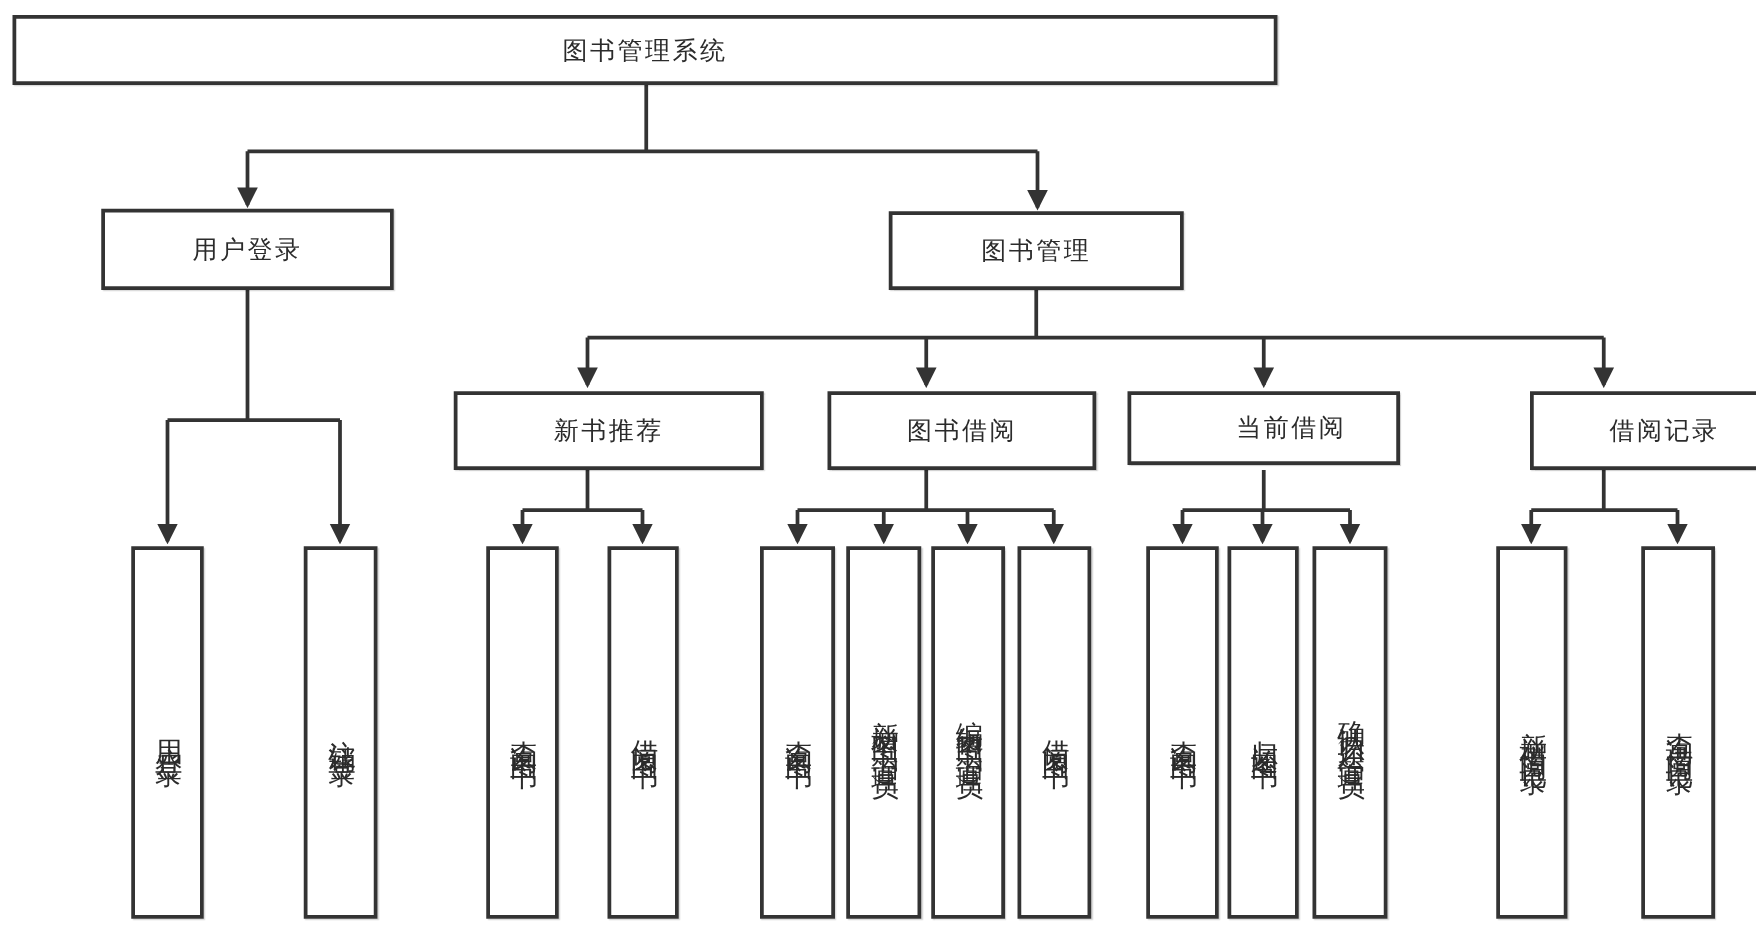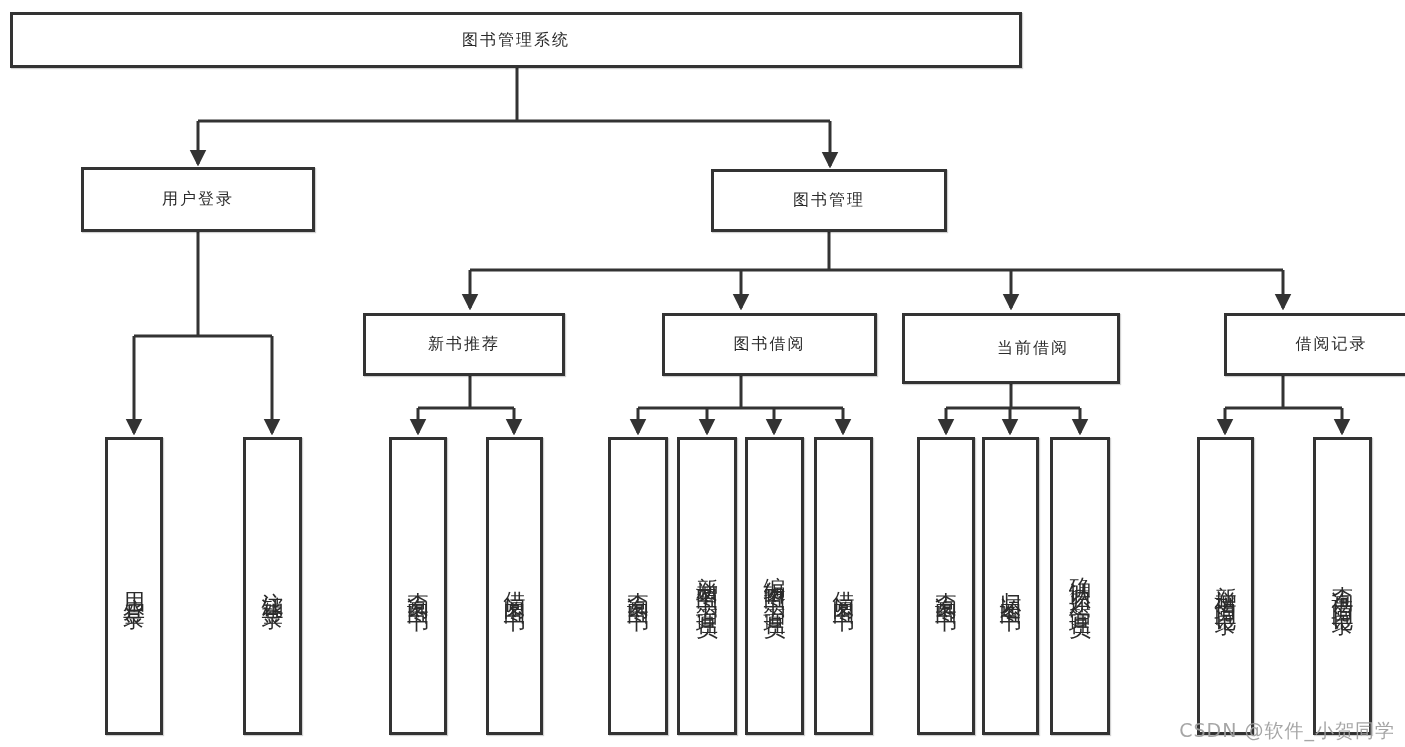--- a/index.html
+++ b/index.html
@@ -25,21 +25,21 @@
     box-sizing: border-box;
     border: 3px solid #333333;
     background: #ffffff;
     color: #2b2b2b;
     display: flex;
     align-items: center;
     justify-content: center;
     box-shadow: 1px 1px 1px rgba(0,0,0,0.18);
   }
   .h {
-    font-size: 16px;
+    font-size: 20px;
     letter-spacing: 2px;
     white-space: nowrap;
   }
   .v {
     writing-mode: vertical-rl;
     font-size: 22px;
     letter-spacing: 6px;
     line-height: 1;
   }
   .watermark {
@@ -98,38 +98,37 @@
     <path d="M1283 376 V408 M1225 408 H1342" fill="none" stroke="#333333" stroke-width="3"></path>
     <line x1="1225" y1="408" x2="1225" y2="433" stroke="#333333" stroke-width="3" marker-end="url(#arw)"></line>
     <line x1="1342" y1="408" x2="1342" y2="433" stroke="#333333" stroke-width="3" marker-end="url(#arw)"></line>
   </svg>
 
   <div class="box h" style="left:10px; top:12px; width:1012px; height:56px;">图书管理系统</div>
 
   <div class="box h" style="left:81px; top:167px; width:234px; height:65px;">用户登录</div>
   <div class="box h" style="left:711px; top:169px; width:236px; height:63px;text-align:center;">图书管理</div>
 
-  <div class="box h" style="left:363px; top:313px; width:202px; height:63px;">新书推荐</div>
+  <div class="box h" style="left:363px; top:313px; width:248px; height:63px;">新书推荐</div>
   <div class="box h" style="left:634px; top:313px; width:215px; height:63px;margin-left:28px;">图书借阅</div>
-  <div class="box h" style="left:902px; top:313px; width:218px; height:71px;padding-left:44px;">当前借阅</div>
+  <div class="box h" style="left:902px; top:313px; width:218px; height:59px;padding-left:44px;">当前借阅</div>
   <div class="box h" style="left:1176px; top:313px; width:215px; height:63px;margin-left:48px;">借阅记录</div>
 
   <div class="box v" style="left:105px; top:437px; width:58px; height:298px;">用户登录</div>
   <div class="box v" style="left:243px; top:437px; width:59px; height:298px;">注销登录</div>
 
   <div class="box v" style="left:389px; top:437px; width:58px; height:298px;">查询图书</div>
   <div class="box v" style="left:486px; top:437px; width:57px; height:298px;">借阅图书</div>
 
   <div class="box v" style="left:608px; top:437px; width:60px; height:298px;">查询图书</div>
   <div class="box v" style="left:677px; top:437px; width:60px; height:298px;">新增图书（管理员）</div>
   <div class="box v" style="left:745px; top:437px; width:59px; height:298px;">编辑图书（管理员）</div>
   <div class="box v" style="left:814px; top:437px; width:59px; height:298px;">借阅图书</div>
 
   <div class="box v" style="left:917px; top:437px; width:58px; height:298px;">查询图书</div>
   <div class="box v" style="left:982px; top:437px; width:57px; height:298px;">归还图书</div>
   <div class="box v" style="left:1050px; top:437px; width:60px; height:298px;">确认归还（管理员）</div>
 
   <div class="box v" style="left:1197px; top:437px; width:57px; height:298px;">新增借阅记录</div>
   <div class="box v" style="left:1313px; top:437px; width:59px; height:298px;">查询借阅记录</div>
 
-  <div class="watermark">CSDN @软件_小贺同学</div>
 
 </div>
 
 </body></html>

